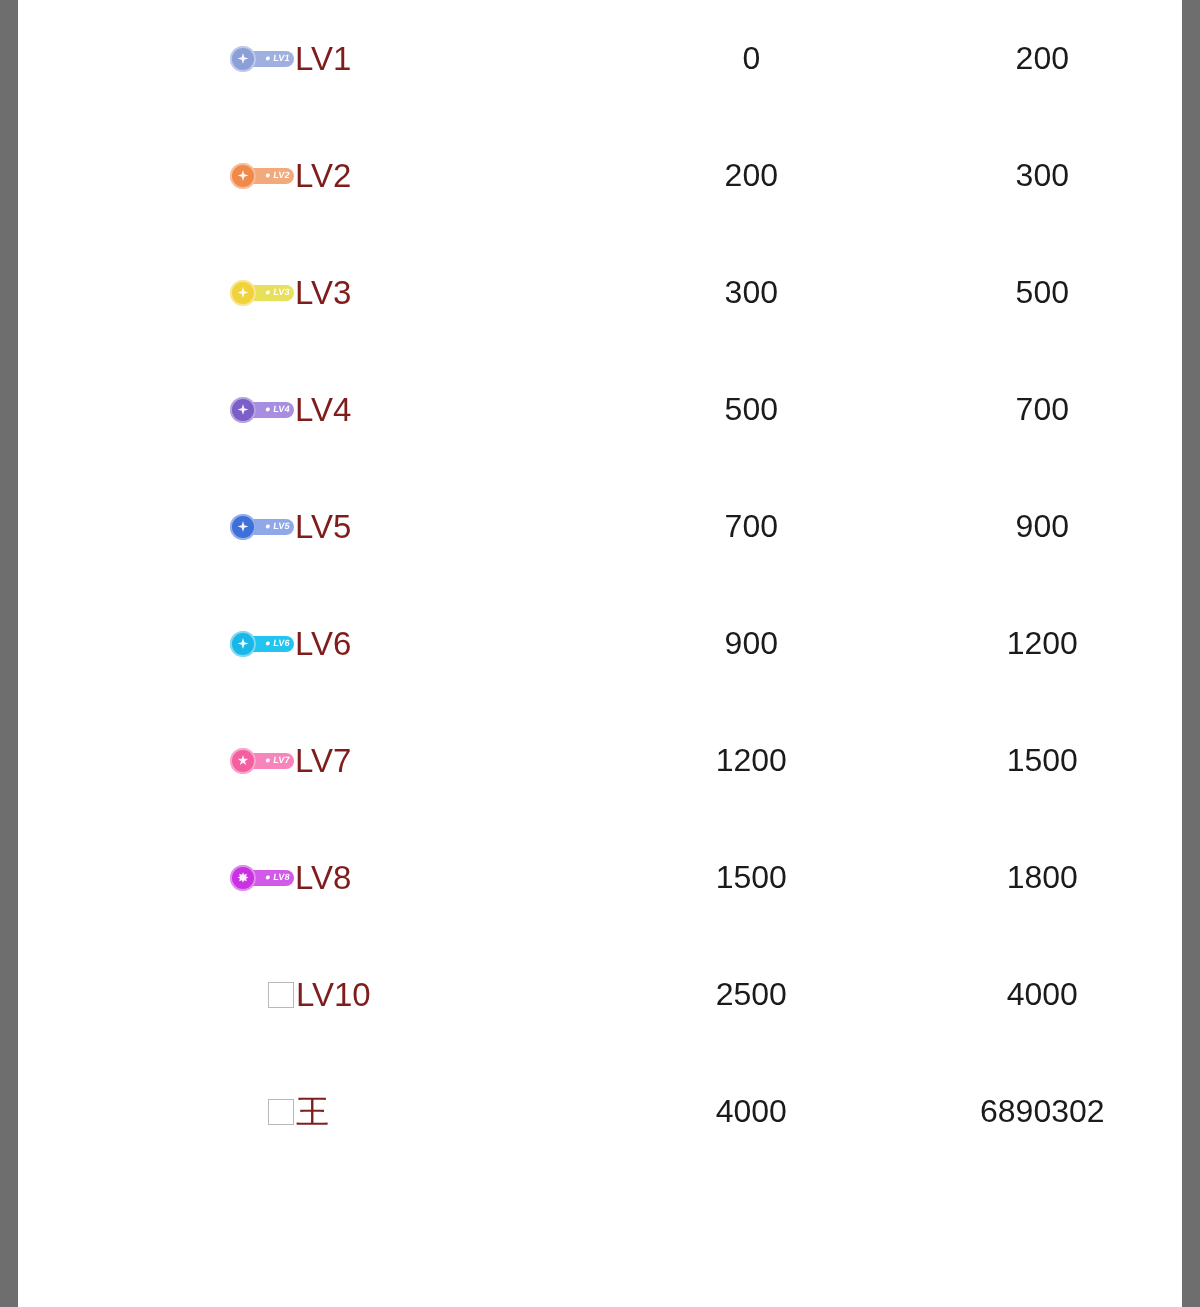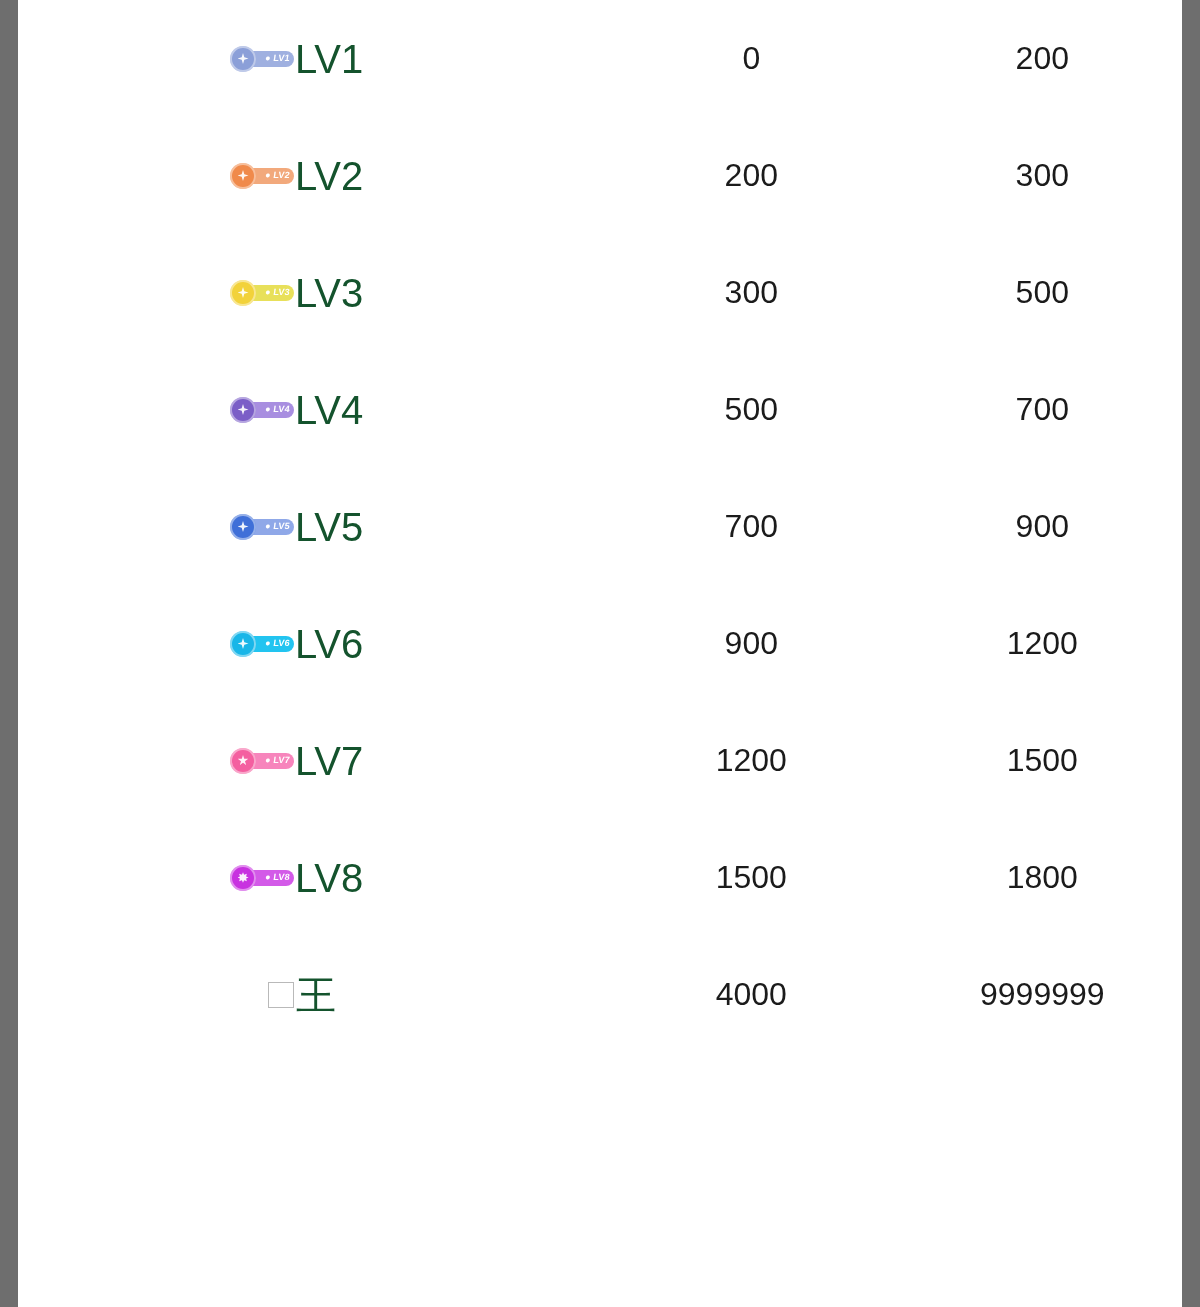--- a/index.html
+++ b/index.html
@@ -111,22 +111,22 @@
   .blank-box {
     width: 24px;
     height: 24px;
     border: 1px solid #b9b9b9;
     background: #ffffff;
     margin-right: 2px;
     margin-left: 38px;
     flex: 0 0 auto;
   }
   .label {
-    font-size: 40px;
-    color: #14532d;
+    font-size: 33px;
+    color: #7f1d1d;
     line-height: 1;
     white-space: nowrap;
   }
   .num {
     font-size: 32px;
     color: #1b1b1b;
   }
 </style>
 </head>
 <body style="background: rgb(110, 110, 110);">
@@ -251,21 +251,31 @@
               <span class="label">LV8</span>
             </div>
           </td>
           <td class="col-min num">1500</td>
           <td class="col-max num">1800</td>
         </tr>
         <tr>
           <td class="col-badge">
             <div class="badge-cell-inner">
               <span class="blank-box"></span>
+              <span class="label">LV10</span>
+            </div>
+          </td>
+          <td class="col-min num">2500</td>
+          <td class="col-max num">4000</td>
+        </tr>
+        <tr>
+          <td class="col-badge">
+            <div class="badge-cell-inner">
+              <span class="blank-box"></span>
               <span class="label">王</span>
             </div>
           </td>
           <td class="col-min num">4000</td>
-          <td class="col-max num">9999999</td>
+          <td class="col-max num">6890302</td>
         </tr>
       </tbody>
   </table>
 </div>
 
 </body></html>

